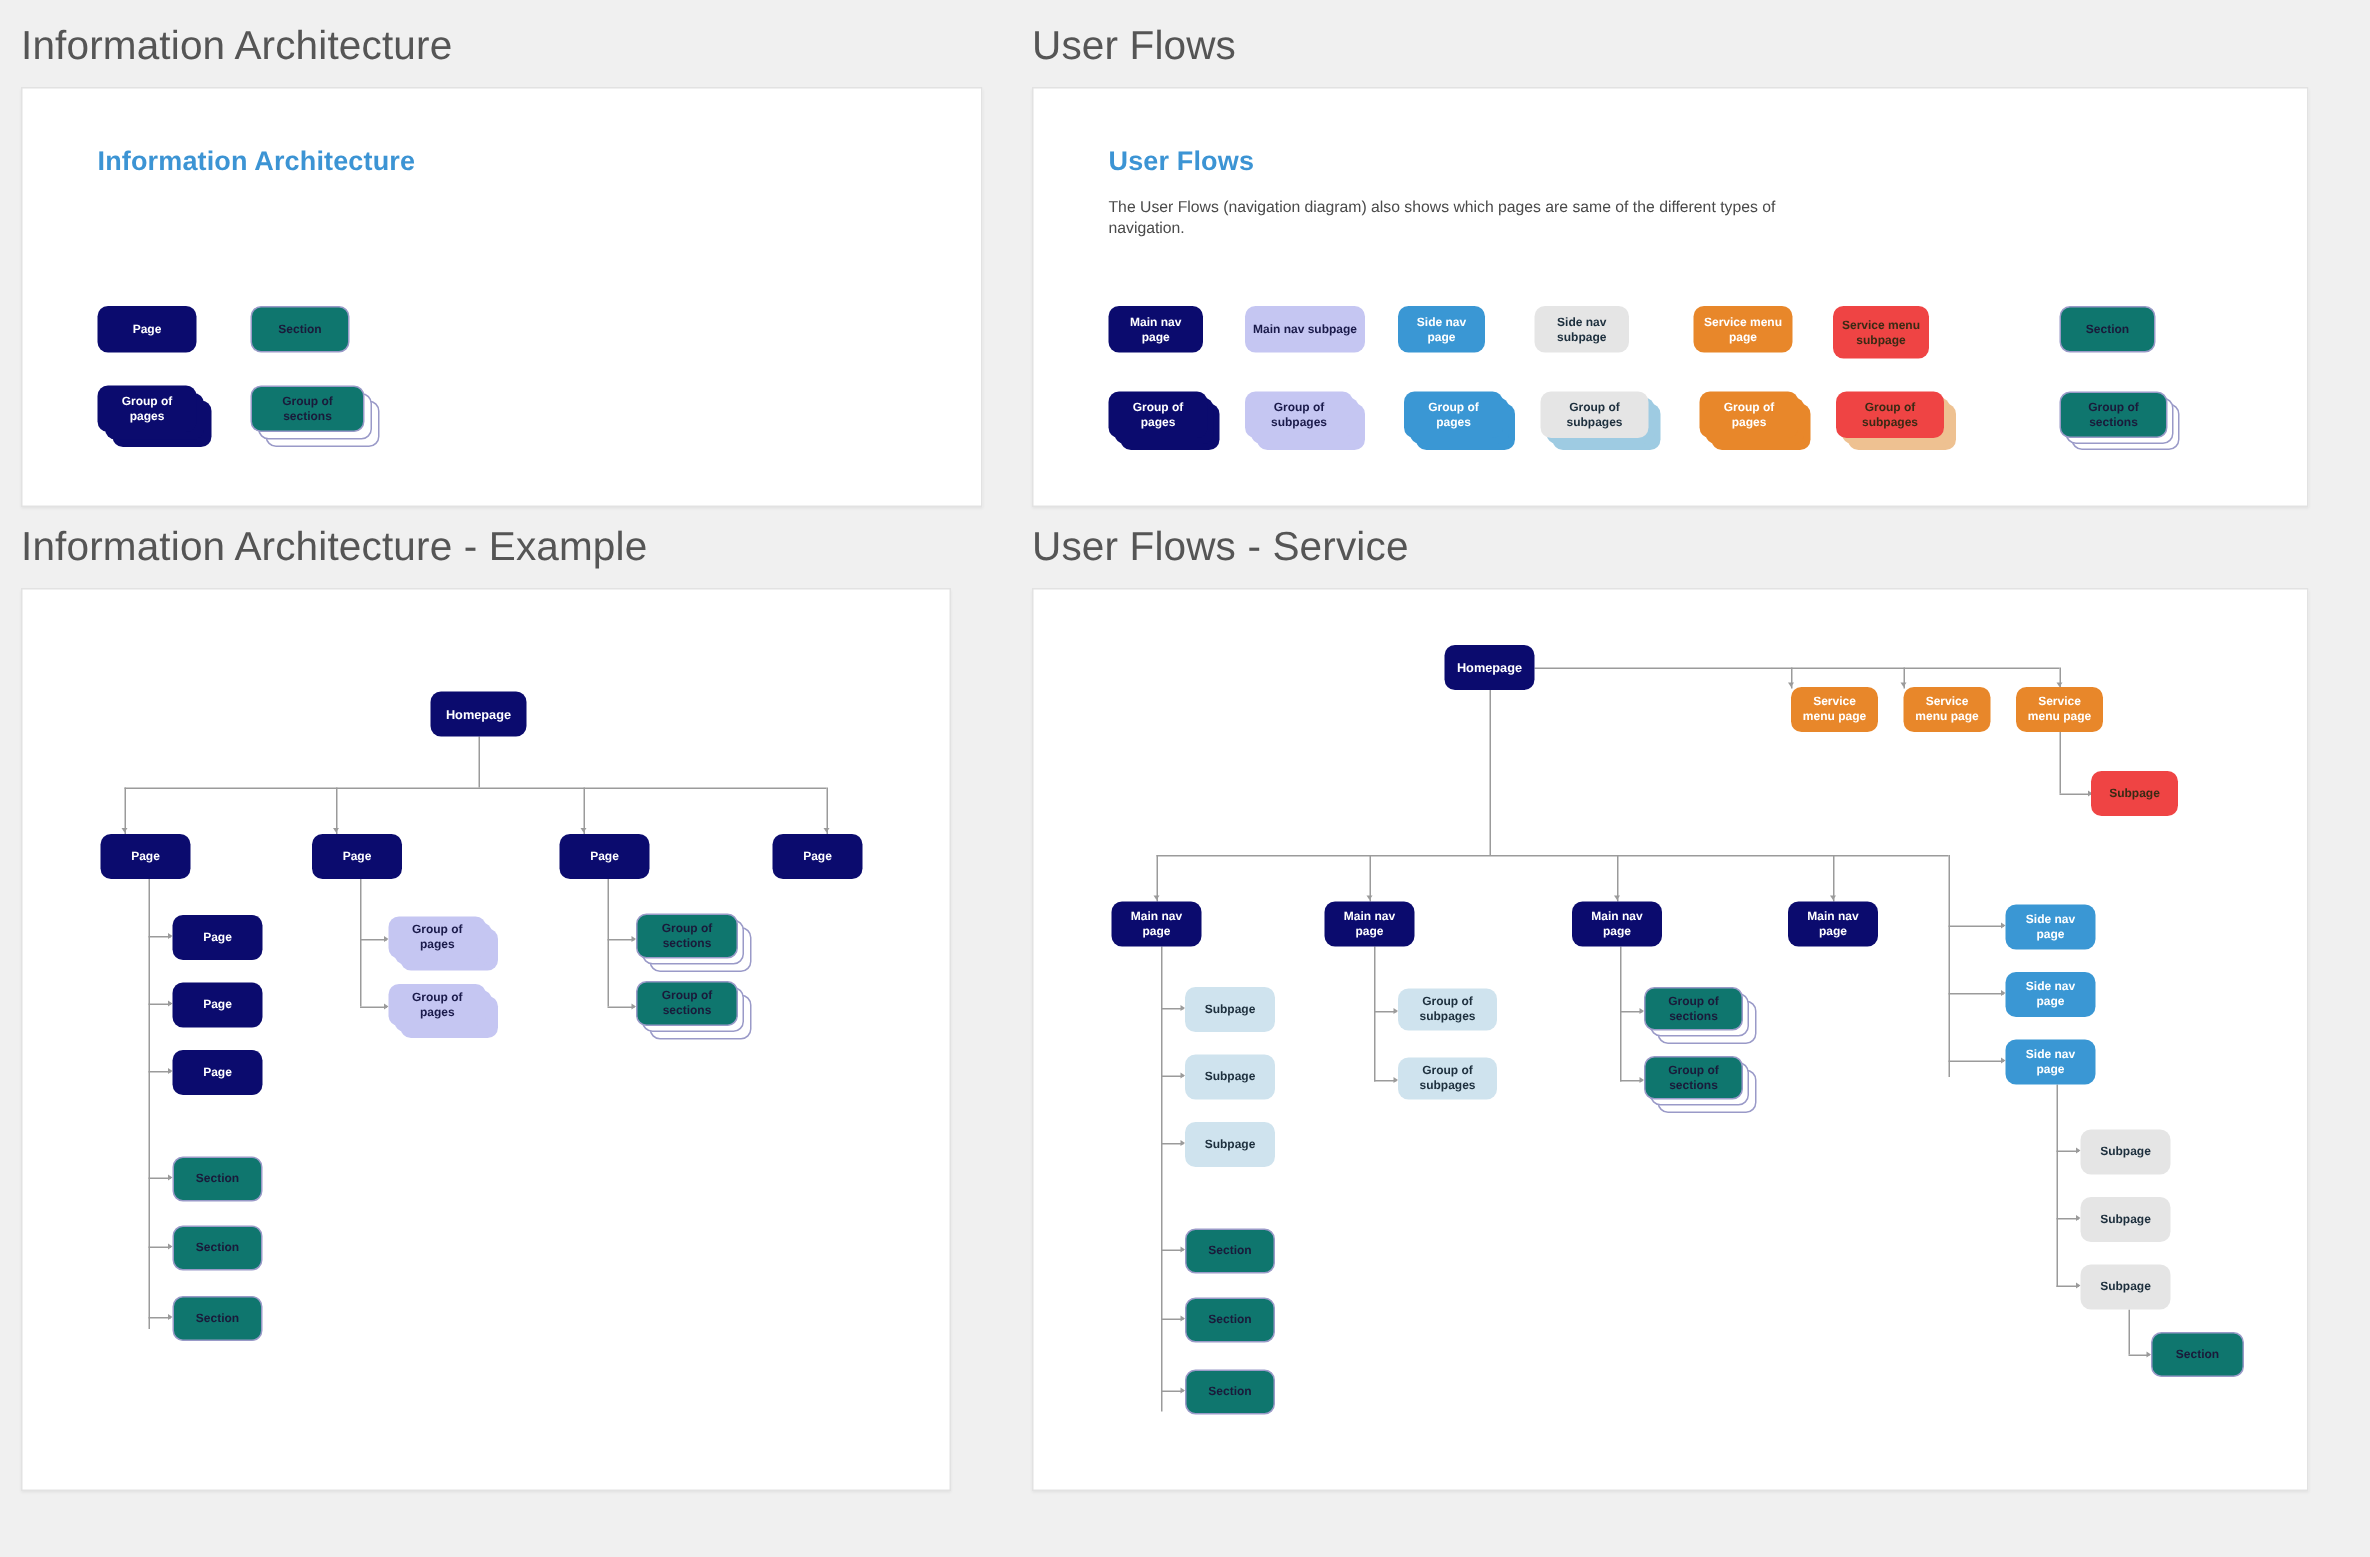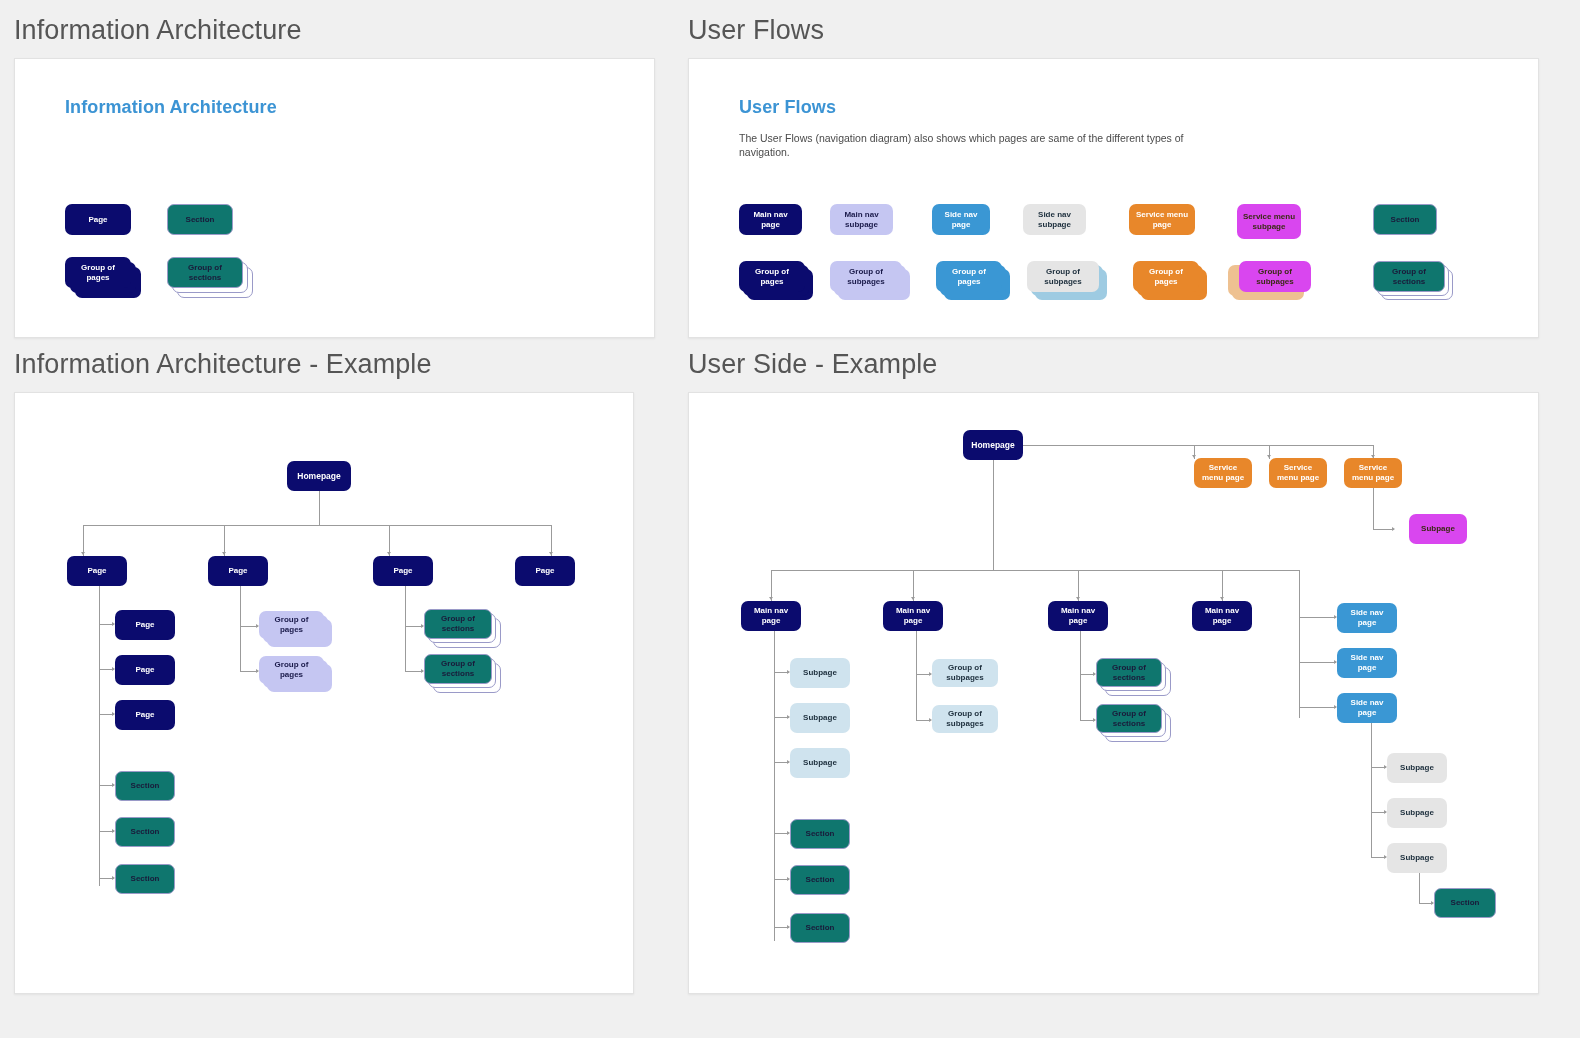--- a/index.html
+++ b/index.html
@@ -65,21 +65,21 @@
     border-radius: 7px;
   }
 
   
   .c-navy      { background:#0b0b6e; color:#ffffff; }
   .c-lav       { background:#c5c6f2; color:#1a1a4a; }
   .c-blue      { background:#3a97d4; color:#ffffff; }
   .c-lblue     { background:#e5e5e5; color:#1d2f3d; }
   .c-lblue2    { background:#cfe3ee; color:#1d2f3d; }
   .c-orange    { background:#e8872a; color:#ffffff; }
-  .c-lorange   { background:#d946ef; color:#3a2a14;margin-left:15px; }
+  .c-lorange   { background:#ef4444; color:#3a2a14; }
   .c-white     { background:#0f766e; color:#1a1a3a; border:1px solid #9a9ac8; }
 
   .b-navy   { background:#0b0b6e; }
   .b-lav    { background:#c5c6f2; }
   .b-blue   { background:#3a97d4; }
   .b-lblue  { background:#9ecbe2; }
   .b-orange { background:#e8872a; }
   .b-lorange{ background:#eec191; }
   .b-white  { background:#ffffff; border:1px solid #9a9ac8; }
 
@@ -103,21 +103,21 @@
   }
 </style>
 </head>
 <body>
 
 <div class="page">
 
   <div class="section-title" style="left:14px; top:15px;">Information Architecture</div>
   <div class="section-title" style="left:688px; top:15px;">User Flows</div>
   <div class="section-title" style="left:14px; top:349px;">Information Architecture - Example</div>
-  <div class="section-title" style="left:688px; top:349px;">User Side - Example</div>
+  <div class="section-title" style="left:688px; top:349px;">User Flows - Service</div>
 
   <div class="panel" style="left:14px; top:58px; width:641px; height:280px;">
 
     <div class="panel-heading" style="left:50px; top:38px;">Information Architecture</div>
 
     <div class="node c-navy" style="left:50px; top:145px; width:66px; height:31px;">Page</div>
 
     <div class="node c-white" style="left:152px; top:145px; width:66px; height:31px;">Section</div>
 
     <div class="stack" style="left:50px; top:198px; width:76px; height:40px;">
@@ -132,21 +132,21 @@
     </div>
     <div class="node c-white" style="left:152px; top:198px; width:76px; height:31px;">Group of sections</div>
   </div>
 
   <div class="panel" style="left:688px; top:58px; width:851px; height:280px;">
 
     <div class="panel-heading" style="left:50px; top:38px;">User Flows</div>
     <div class="panel-desc" style="left:50px; top:72px; width:470px;">The User Flows (navigation diagram) also shows which pages are same of the different types of navigation.</div>
 
     <div class="node c-navy" style="left:50px;  top:145px; width:63px; height:31px;">Main nav page</div>
-    <div class="node c-lav" style="left:141px; top:145px; width:63px; height:31px;">Main nav subpage</div>
+    <div class="node c-lav" style="left:141px; top:145px; width:80px; height:31px;">Main nav subpage</div>
     <div class="node c-blue" style="left:243px; top:145px; width:58px; height:31px;">Side nav page</div>
     <div class="node c-lblue" style="left:334px; top:145px; width:63px; height:31px;">Side nav subpage</div>
     <div class="node c-orange" style="left:440px; top:145px; width:66px; height:31px;">Service menu page</div>
     <div class="node c-lorange" style="left:533px; top:145px; width:64px; height:35px;">Service menu subpage</div>
     <div class="node c-white" style="left:684px; top:145px; width:64px; height:31px;">Section</div>
 
     <div class="stack" style="left:50px; top:202px; width:76px; height:40px;">
       <div class="layer b-navy" style="left:8px; top:8px; width:66px; height:31px;"></div>
       <div class="layer b-navy" style="left:4px; top:4px; width:66px; height:31px;"></div>
     </div>

